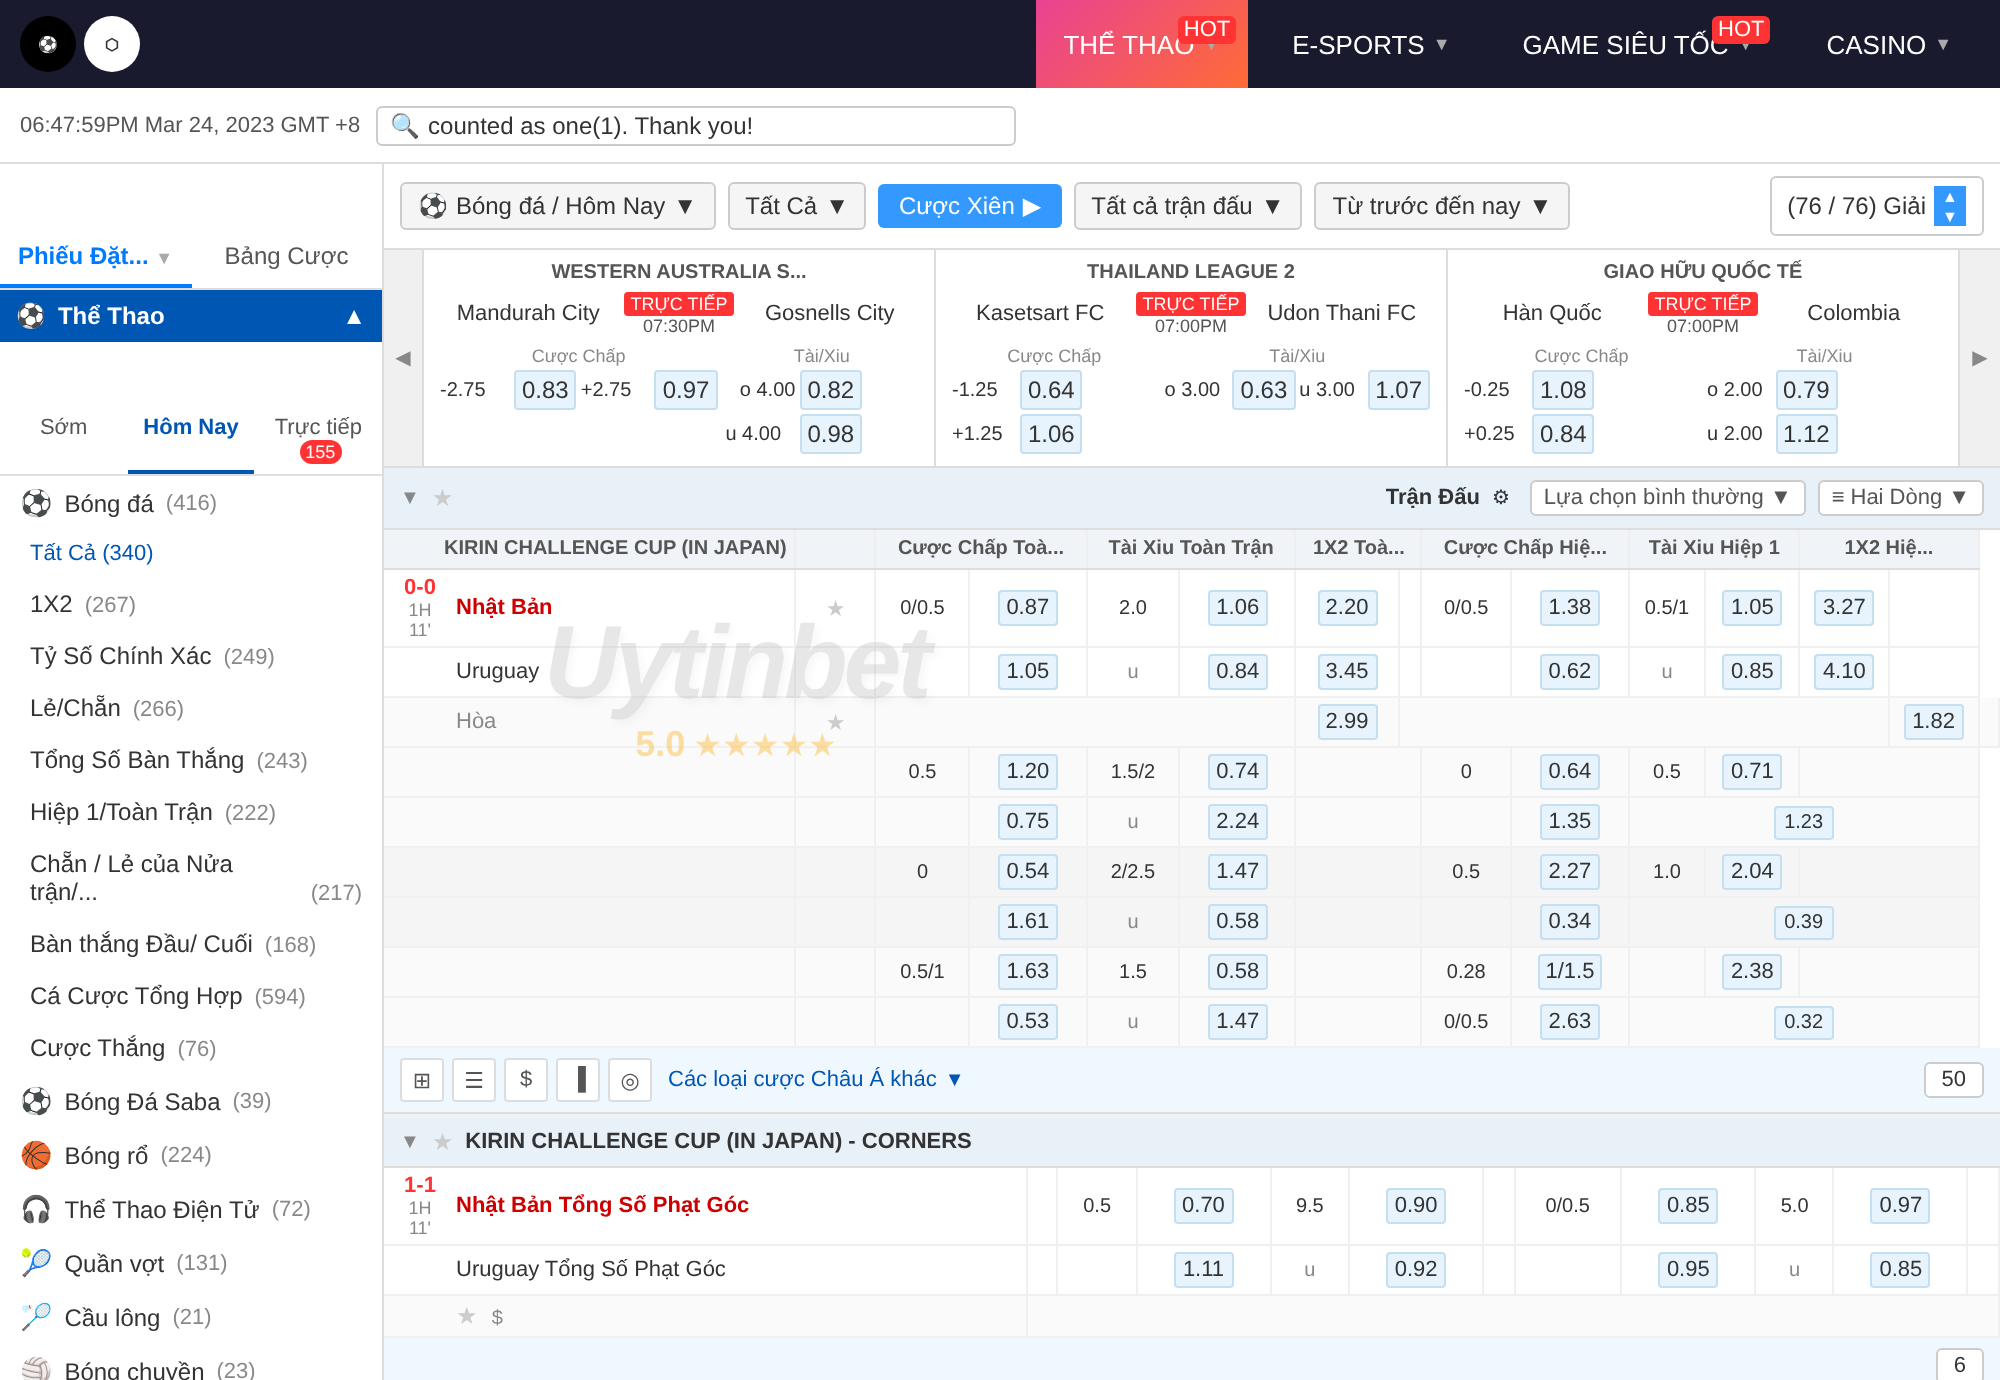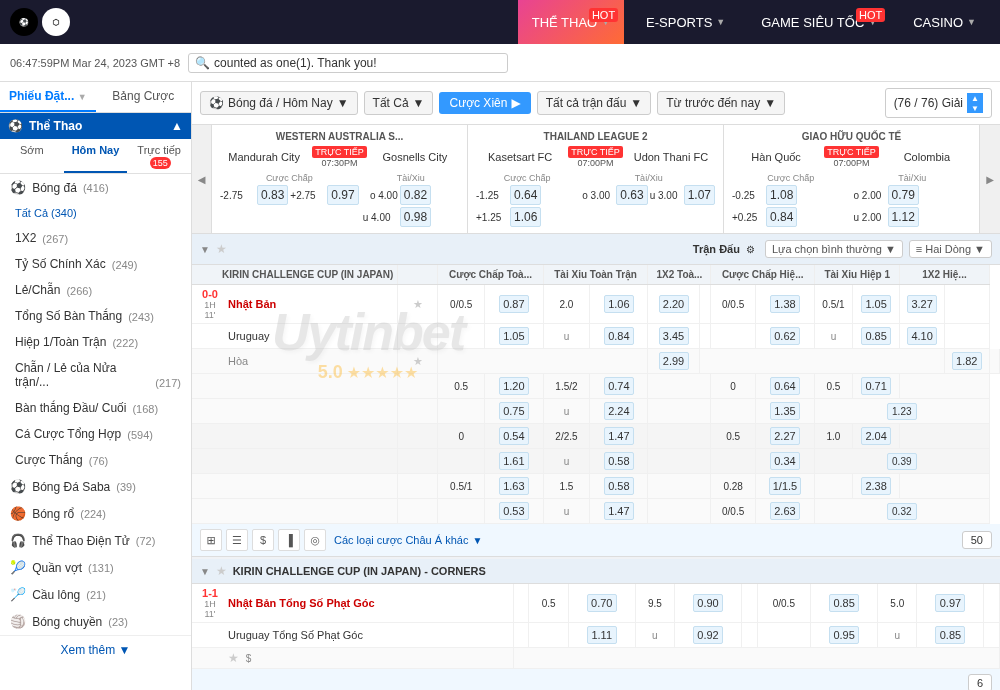--- a/index.html
+++ b/index.html
@@ -22,27 +22,27 @@
     .search-icon { color: #888; font-size: 12px; }
     .search-text { font-size: 12px; color: #333; }
 
     
     .main-layout { display: flex; height: calc(690px - 44px - 38px); }
 
     
     .sidebar { width: 192px; background: #fff; border-right: 1px solid #ddd; overflow-y: auto; flex-shrink: 0; }
     .sidebar::-webkit-scrollbar { width: 4px; }
     .sidebar::-webkit-scrollbar-thumb { background: #ccc; }
-    .sidebar-tabs { display: flex; border-bottom: 1px solid #ddd; }
+    .sidebar-tabs { display: flex; border-bottom: 1px solid #ddd; margin-top: 32px; }
     .sidebar-tab { flex: 1; text-align: center; padding: 7px 4px; font-size: 12px; cursor: pointer; color: #555; border-bottom: 2px solid transparent; }
     .sidebar-tab.active { color: #007bff; border-bottom: 2px solid #007bff; font-weight: bold; }
     .sidebar-tab .dropdown-arrow { font-size: 9px; color: #aaa; }
     .sport-section-header { background: #0056b3; color: #fff; display: flex; align-items: center; padding: 6px 8px; gap: 6px; font-size: 12px; font-weight: bold; }
     .sport-section-header .expand-icon { margin-left: auto; cursor: pointer; }
-    .sport-tabs { display: flex; border-bottom: 1px solid #e0e0e0; }
+    .sport-tabs { display: flex; border-bottom: 1px solid #e0e0e0; margin-top: 32px; }
     .sport-tab { flex: 1; text-align: center; padding: 5px 2px; font-size: 11px; cursor: pointer; color: #555; position: relative; }
     .sport-tab.active { color: #0056b3; border-bottom: 2px solid #0056b3; font-weight: bold; }
     .sport-tab .badge { background: #ff3333; color: #fff; font-size: 9px; padding: 1px 3px; border-radius: 8px; margin-left: 2px; }
     .sidebar-item { padding: 6px 10px; font-size: 12px; cursor: pointer; display: flex; align-items: center; gap: 6px; }
     .sidebar-item.category { color: #0056b3; font-weight: normal; }
     .sidebar-item.sub { color: #333; padding-left: 15px; align-items: flex-end; }
     .sidebar-item .count { color: #888; font-size: 11px; }
     .sidebar-item .count-blue { color: #0056b3; font-size: 11px; }
     .sidebar-see-more { text-align: center; padding: 7px; color: #0056b3; cursor: pointer; font-size: 12px; border-top: 1px solid #eee; }
 

